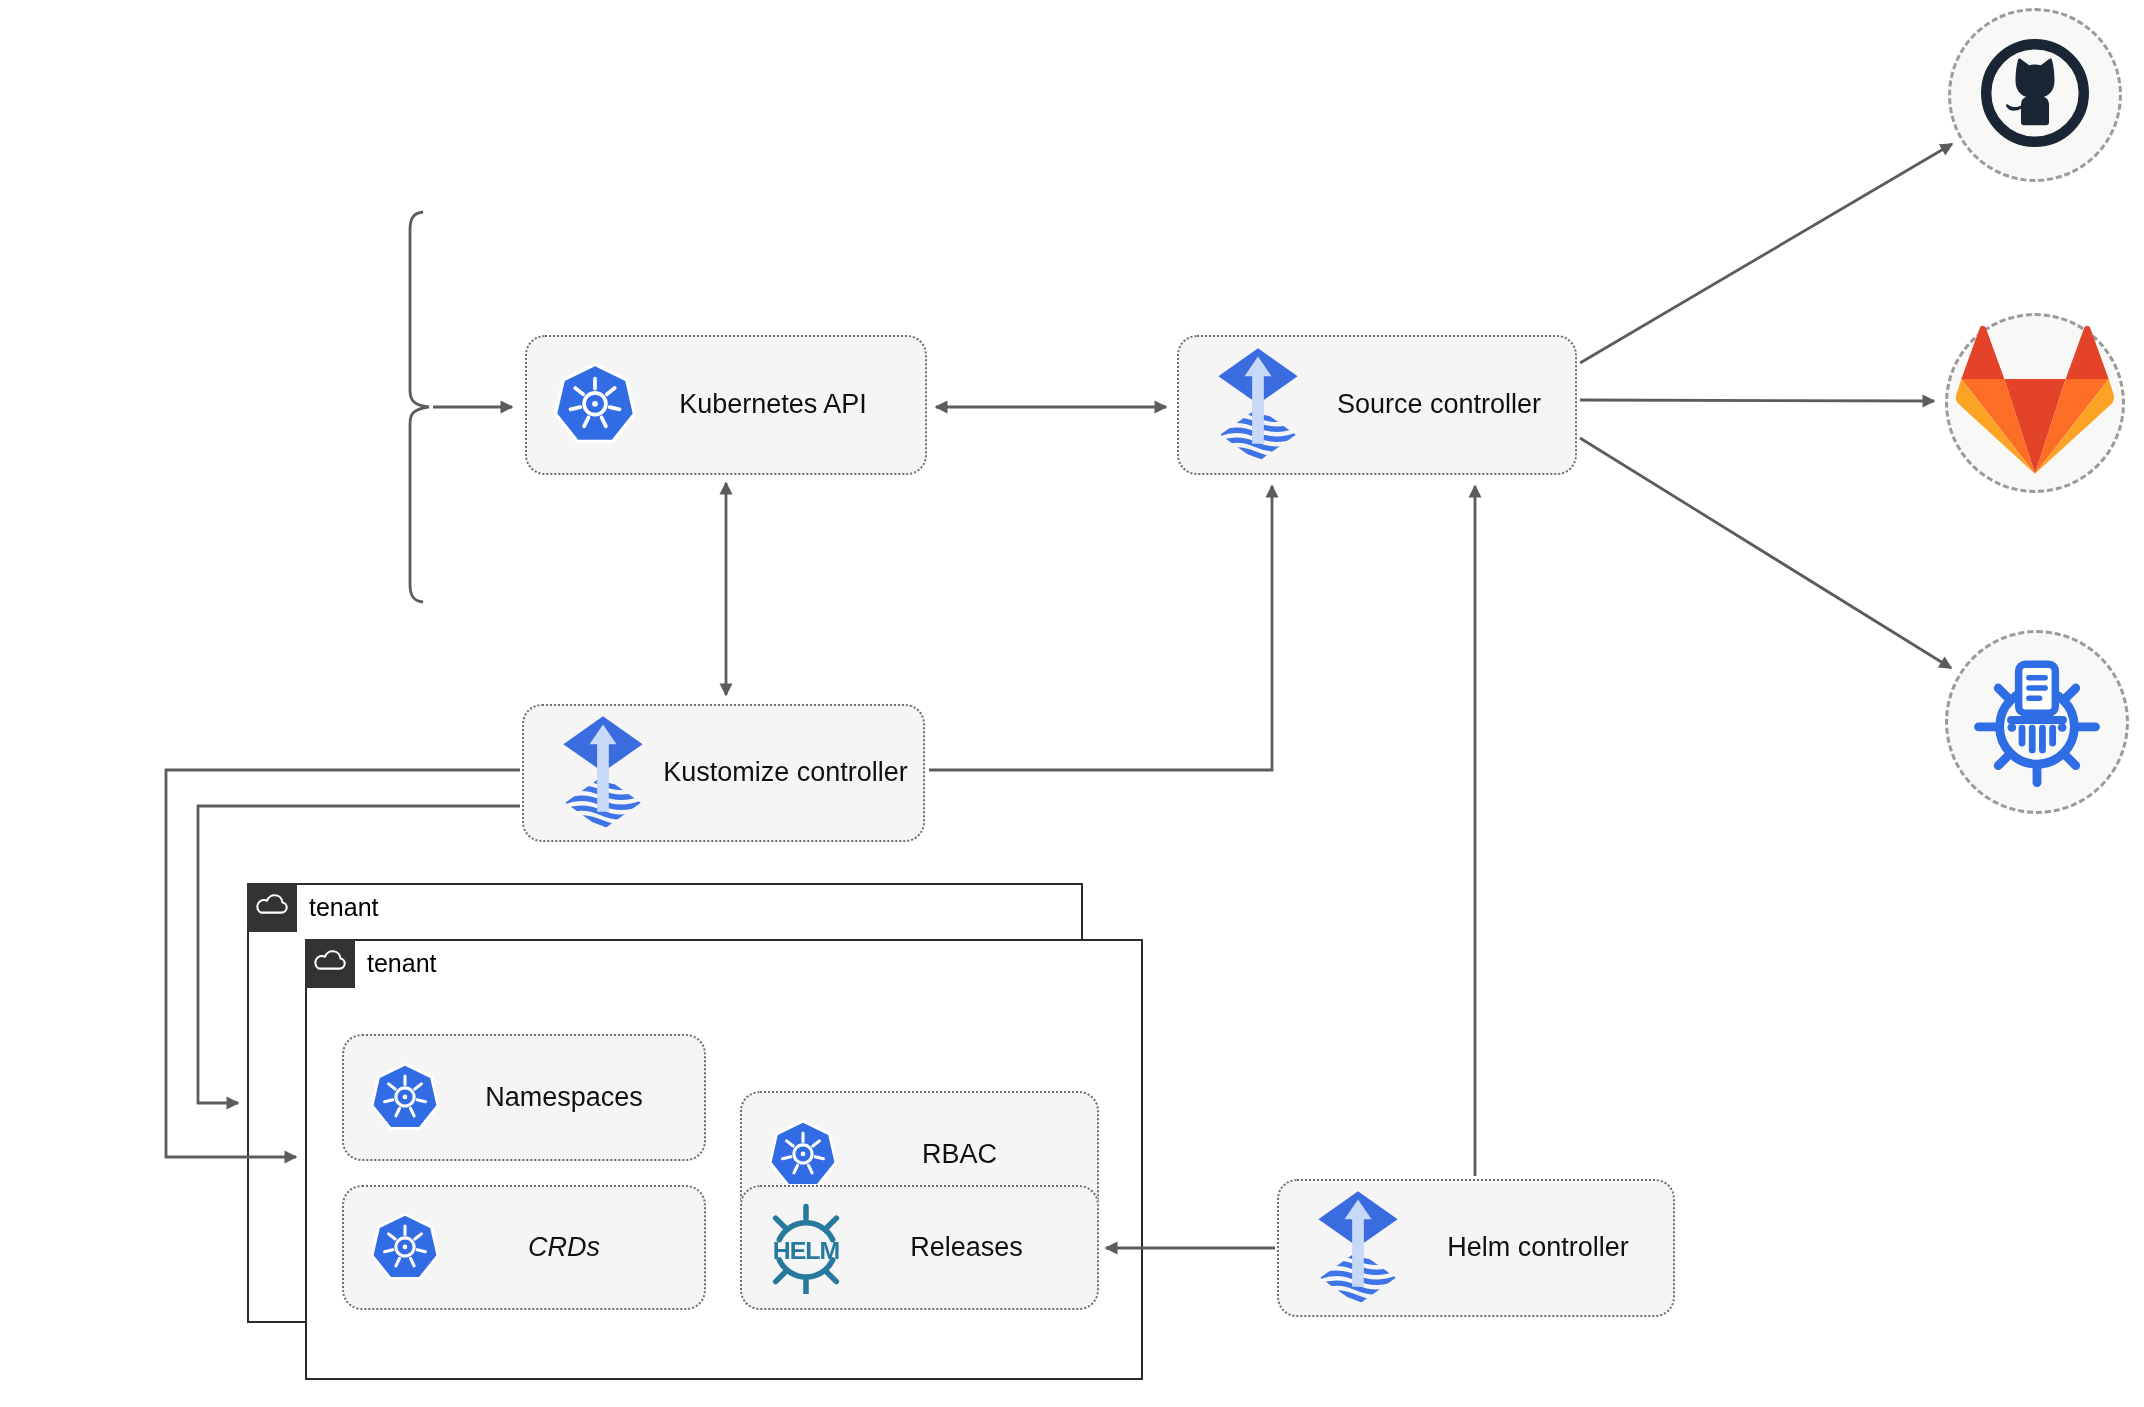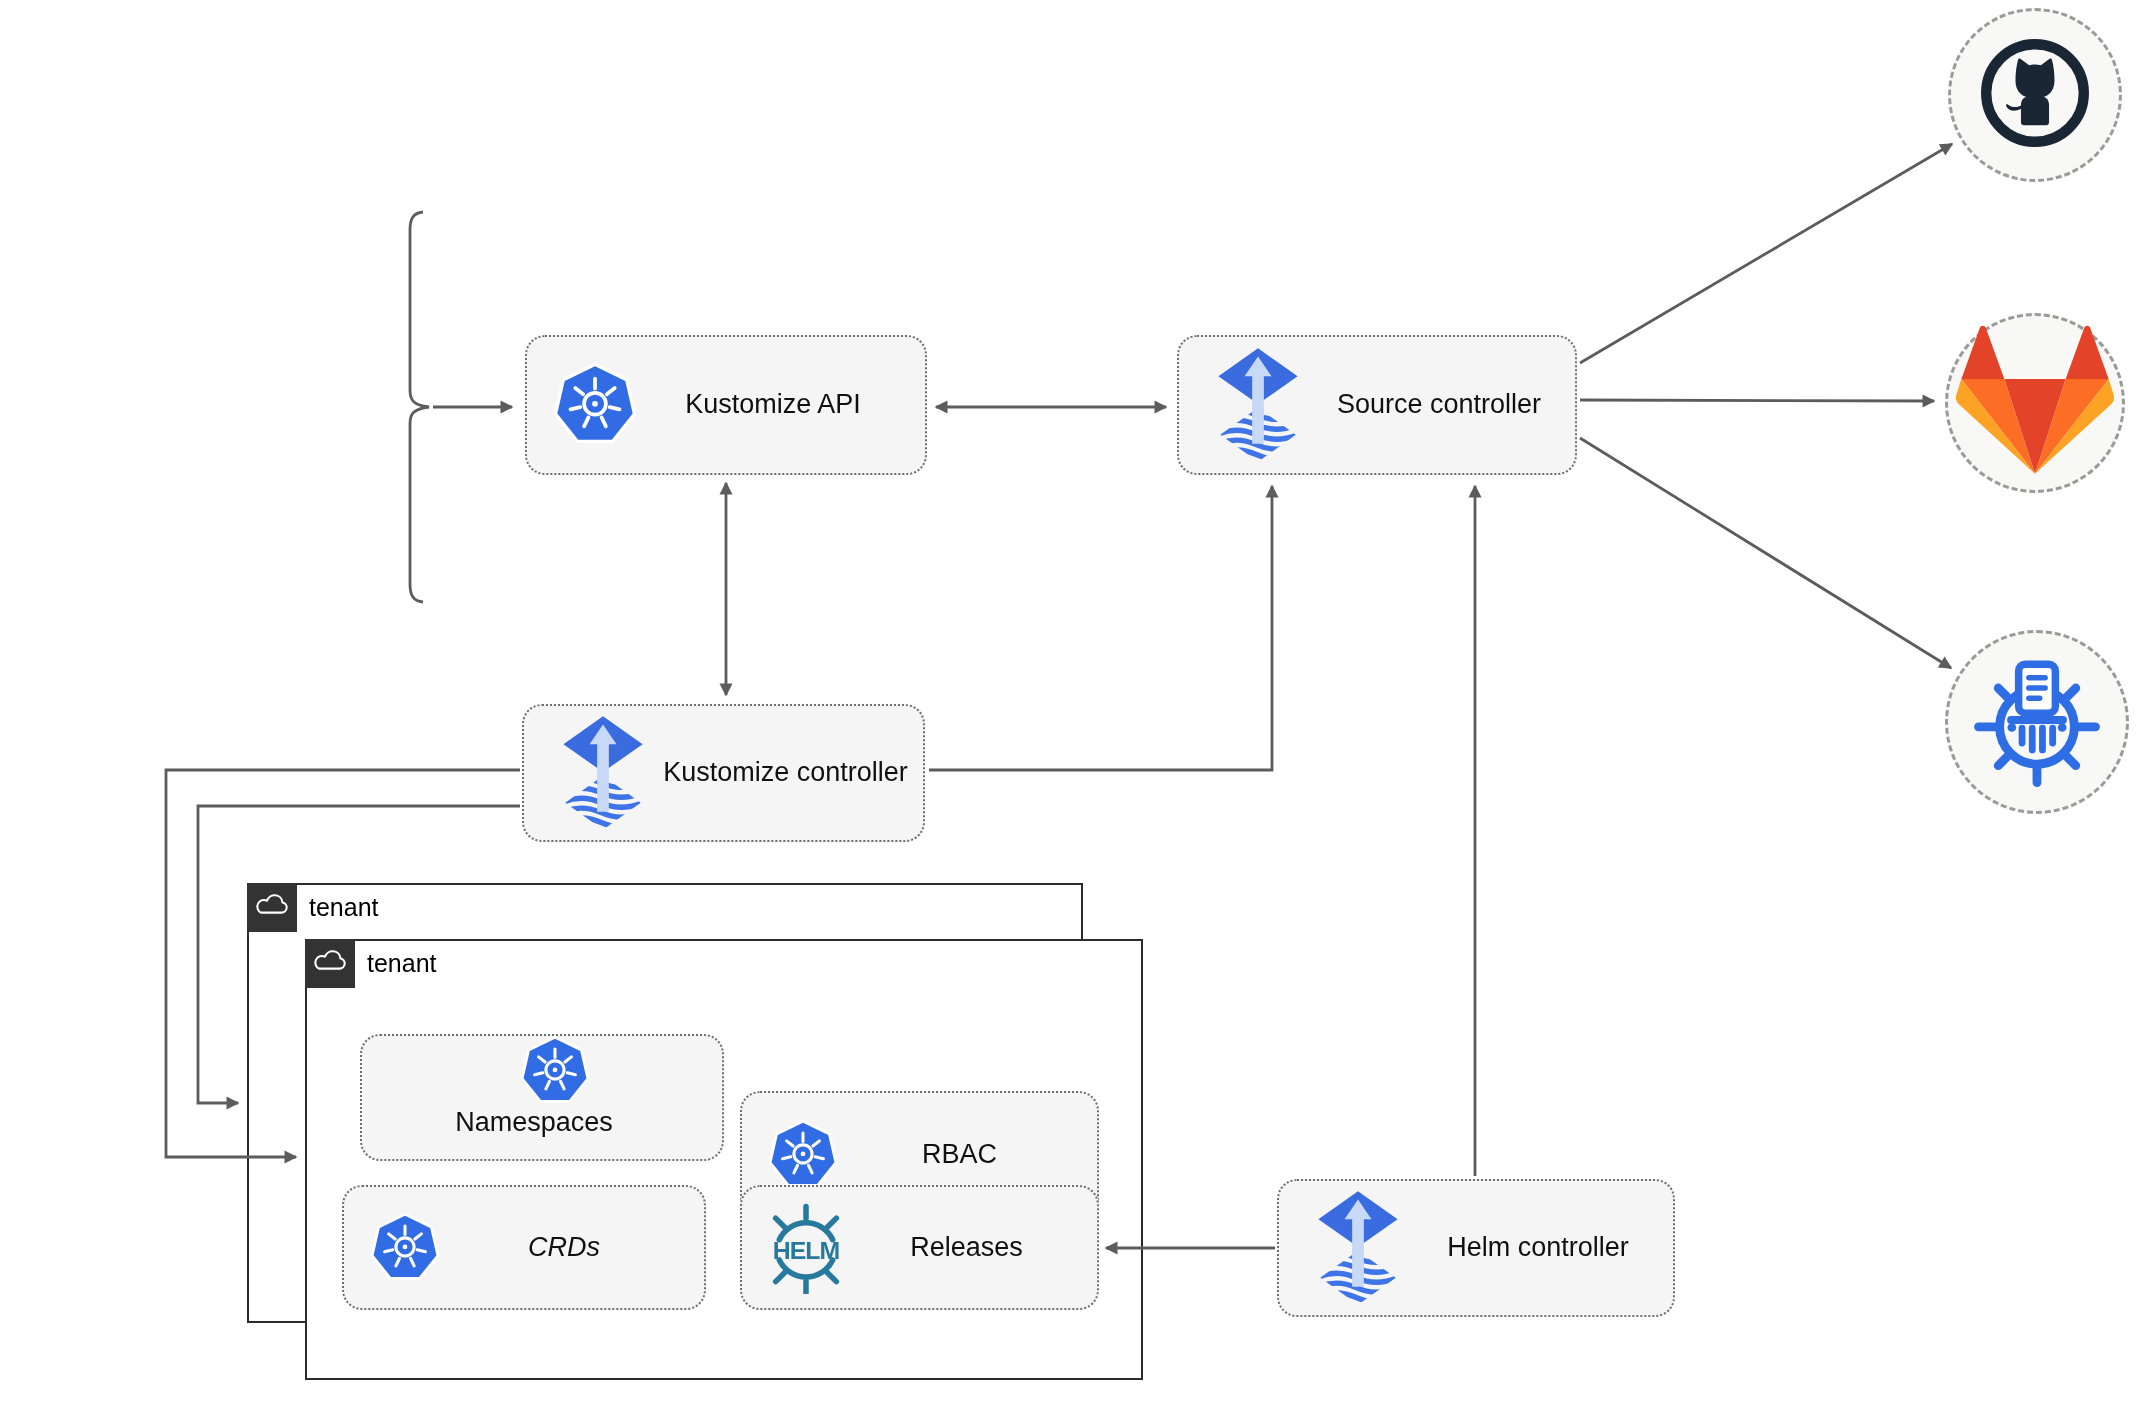--- a/index.html
+++ b/index.html
@@ -68,21 +68,21 @@
             <line x1="64.1" y1="37.2" x2="73.5" y2="29.8"></line>
           <line x1="67.5" y1="52.5" x2="79.2" y2="55.2"></line>
             <line x1="57.8" y1="64.7" x2="63" y2="75.5"></line>
           <line x1="42.2" y1="64.7" x2="37" y2="75.5"></line>
             <line x1="32.5" y1="52.5" x2="20.8" y2="55.2"></line>
           <line x1="35.9" y1="37.2" x2="26.5" y2="29.8"></line>
         </g>
         <circle cx="50" cy="48.5" r="3.4" fill="#ffffff"></circle>
       </svg>
     </span>
-    <div class="lbl">Kustomize API</div>
+    <div class="lbl">Kubernetes API</div>
   </div>
 
   <div class="node" style="left:1177px; top:335px; width:400px; height:140px;">
     <span class="icon-wrap" style="margin-left:34px;">
       <svg width="90" height="118" viewBox="0 0 100 130">
         <polygon points="50,2 94,33 50,64 6,33" fill="#3a6ce0"></polygon>
         <clipPath id="fxc1">
             <polygon points="50,68 92,98 50,128 8,98"></polygon>
           </clipPath>
         <g clip-path="url(#fxc1)" stroke="#3f74e8" stroke-width="6" fill="none">
@@ -131,21 +131,21 @@
           <path d="M4,98 Q26,88 48,98 T94,98"></path>
             <path d="M4,109 Q26,99 48,109 T94,109"></path>
           <path d="M4,120 Q26,110 48,120 T94,120"></path>
         </g>
         <polygon points="50,11 65,33 56.5,33 56.5,108 43.5,108 43.5,33 35,33" fill="#c7d9f6"></polygon>
       </svg>
     </span>
     <div class="lbl lbl2">Helm controller</div>
   </div>
 
-  <div class="node" style="left:360px; top:1034px; width:364px; height:127px;flex-direction:column;">
+  <div class="node" style="left:342px; top:1034px; width:364px; height:127px;">
     <span class="icon-wrap">
       <svg width="70" height="70" viewBox="0 0 100 100">
         <polygon points="50,4 86,21.3 94.9,60.2 70,91.5 30,91.5 5.1,60.2 14,21.3" fill="#326ce5" stroke="#ffffff" stroke-width="8" paint-order="stroke" stroke-linejoin="round"></polygon>
         <g stroke="#ffffff" fill="none" stroke-width="4.4" stroke-linecap="round">
           <circle cx="50" cy="48.5" r="13"></circle>
           <line x1="50" y1="30.5" x2="50" y2="18.5"></line>
             <line x1="64.1" y1="37.2" x2="73.5" y2="29.8"></line>
           <line x1="67.5" y1="52.5" x2="79.2" y2="55.2"></line>
             <line x1="57.8" y1="64.7" x2="63" y2="75.5"></line>
           <line x1="42.2" y1="64.7" x2="37" y2="75.5"></line>

